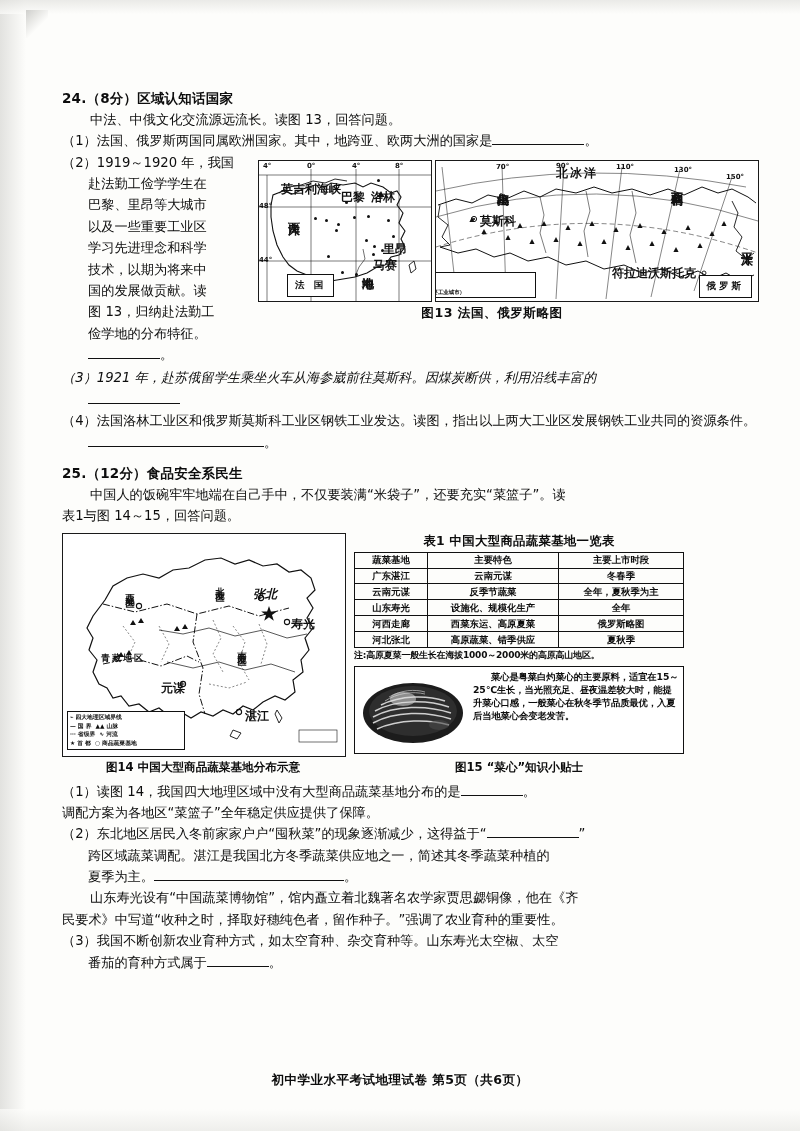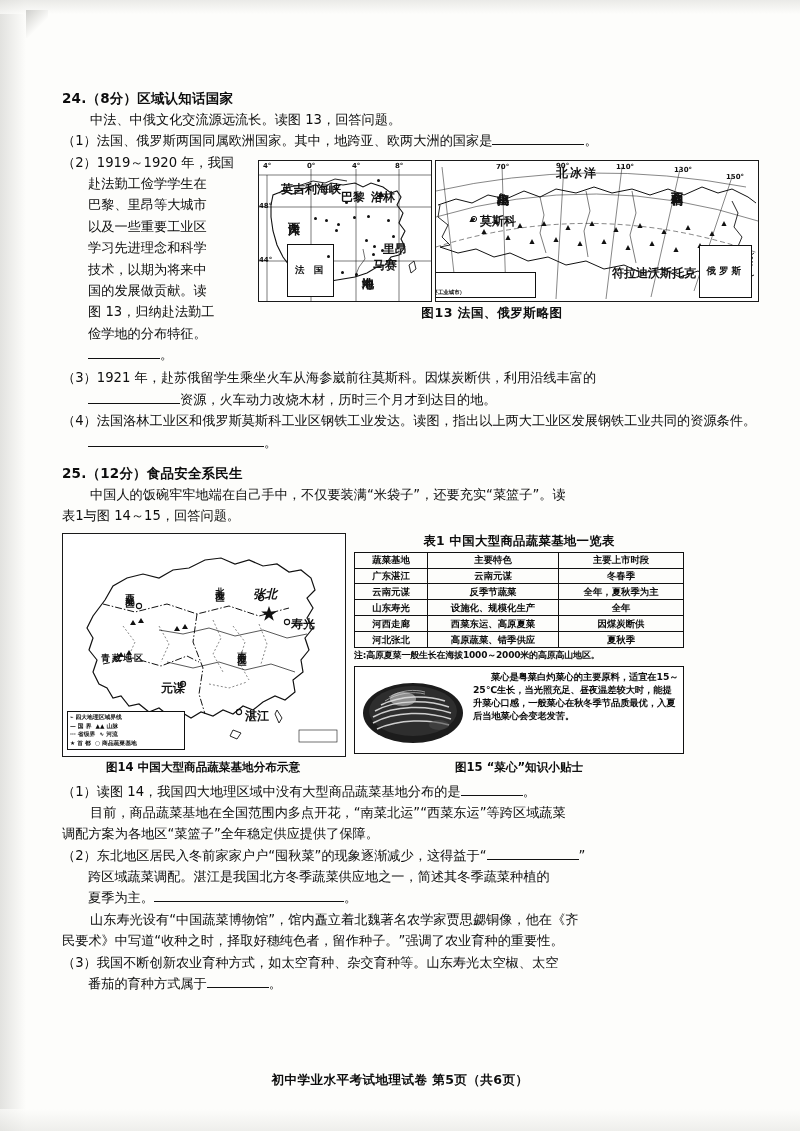--- a/index.html
+++ b/index.html
@@ -50,21 +50,21 @@
   .map-fr{width:172px;height:140px;}
   .map-ru{width:322px;height:140px;}
   .caption{
     text-align:center;font-size:12.6px;font-weight:bold;margin-top:3px;letter-spacing:.5px;
   }
   .coordlab{position:absolute;font-size:7px;color:#111;font-weight:bold;}
   .maplabel{position:absolute;font-size:12px;font-weight:bold;color:#111;white-space:nowrap;}
   .maplabel.vert{writing-mode:vertical-rl;}
   .country-tag{
     position:absolute;border:1px solid #111;background:#fff;
-    font-size:9.5px;font-weight:bold;padding:19px 7px;letter-spacing:3px;
+    font-size:9.5px;font-weight:bold;padding:4px 7px;letter-spacing:3px;
   }
   .legendbox{
     position:absolute;border:1px solid #111;background:#fff;
     font-size:5.4px;line-height:1.35;padding:1px 2px;font-weight:bold;
   }
   .dot{position:absolute;width:3.4px;height:3.4px;background:#111;border-radius:50%;}
 
   
   .fig-row{display:flex;gap:10px;margin-top:6px;}
   .fig14{width:282px;}
@@ -265,25 +265,25 @@
             <div class="legendbox" style="left:-138px;bottom:3px;width:232px;">
               <div>国界线  ◎首都  ■煤  ▲铁  ～铁路  ~河流  ♣针叶林</div>
               <div>国界线  ○城市  ●赴法勤工俭学地位置</div>
               <div style="text-align:center;">（即20世纪20年代法国主要工业城市）</div>
             </div>
           </div>
         </div>
         <div class="caption" style="width:504px;margin-left:-18px;">图13  法国、俄罗斯略图</div>
       </div>
 
-      <div class="body-line hang" style="margin-top:2px;">
+      <div class="body-line hang" style="margin-top:2px;font-style:italic;">
         <span>（3）</span><span>1921 年，赴苏俄留学生乘坐火车从海参崴前往莫斯科。因煤炭断供，利用沿线丰富的</span>
       </div>
       <div class="body-line hang2">
-        <span class="blank b-md"></span><span>资源，火车动力改烧木材，历时三个月才到达目的地。</span>
+        <span class="blank b-md"></span>
       </div>
 
       <div class="body-line hang">
         <span>（4）</span><span>法国洛林工业区和俄罗斯莫斯科工业区钢铁工业发达。读图，指出以上两大工业区发展钢铁工业共同的资源条件。</span><span class="blank b-xl"></span><span>。</span>
       </div>
     </div>
 
     <div class="spacer10"></div>
 
     <div>
@@ -383,21 +383,21 @@
                 <td>全年，夏秋季为主</td>
               </tr>
               <tr>
                 <td>山东寿光</td>
                 <td>设施化、规模化生产</td>
                 <td>全年</td>
               </tr>
               <tr>
                 <td>河西走廊</td>
                 <td>西菜东运、高原夏菜</td>
-                <td>因煤炭断供</td>
+                <td>俄罗斯略图</td>
               </tr>
               <tr>
                 <td>河北张北</td>
                 <td>高原蔬菜、错季供应</td>
                 <td>夏秋季</td>
               </tr>
             </tbody>
           </table>
           <div class="tbl-note">注:高原夏菜一般生长在海拔1000～2000米的高原高山地区。</div>
 
@@ -430,21 +430,20 @@
         <div class="c1">图14  中国大型商品蔬菜基地分布示意</div>
         <div class="c2">图15  “菜心”知识小贴士</div>
       </div>
 
       <div class="spacer6"></div>
 
       <div class="body-line hang">
         <span>（1）</span><span>读图 14，我国四大地理区域中没有大型商品蔬菜基地分布的是</span><span class="blank b-sm"></span><span>。</span>
       </div>
 
-      <div class="body-line indent2">目前，商品蔬菜基地在全国范围内多点开花，“南菜北运”“西菜东运”等跨区域蔬菜</div>
       <div class="body-line">调配方案为各地区“菜篮子”全年稳定供应提供了保障。</div>
 
       <div class="body-line hang">
         <span>（2）</span><span>东北地区居民入冬前家家户户“囤秋菜”的现象逐渐减少，这得益于“</span><span class="blank b-md"></span><span>”</span>
       </div>
       <div class="body-line hang2">跨区域蔬菜调配。湛江是我国北方冬季蔬菜供应地之一，简述其冬季蔬菜种植的</div>
       <div class="body-line hang2">
         <span>夏季为主。</span><span class="blank" style="width:190px"></span><span>。</span>
       </div>
 

